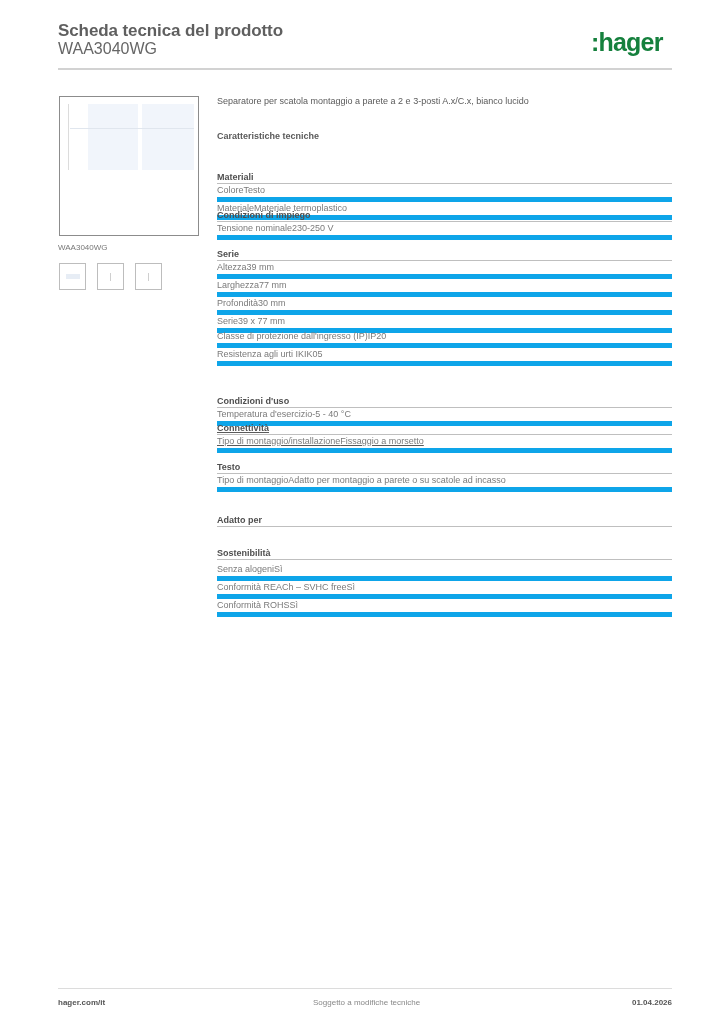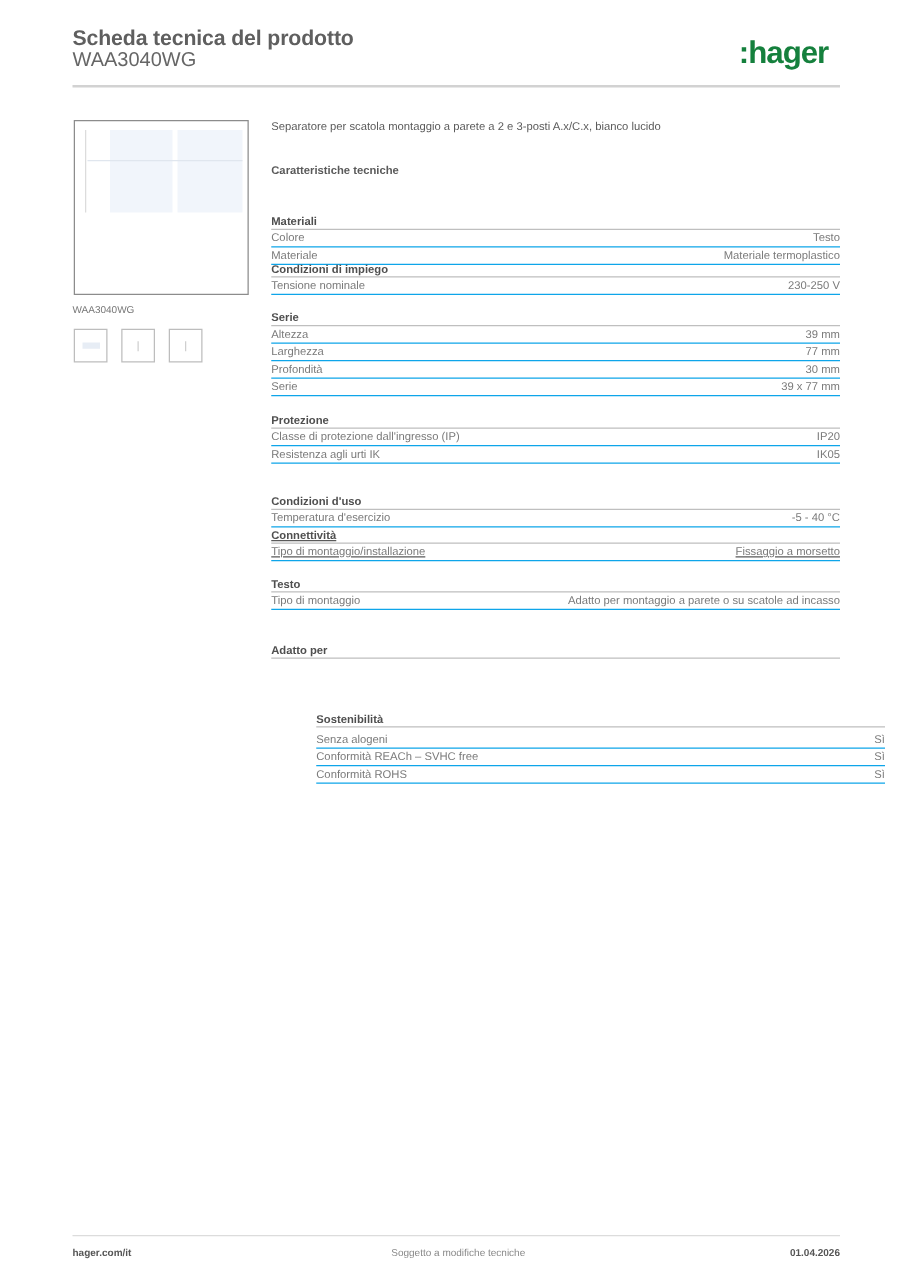--- a/index.html
+++ b/index.html
@@ -18,21 +18,21 @@
   .thumb-label { position:absolute; left:58px; top:243px; font-size:8px; color:#777; }
   .mini { position:absolute; top:263px; width:27px; height:27px; border:1px solid #bdbdbd; box-sizing:border-box; background:#fff; }
   .mini .glyph { position:absolute; left:12px; top:9px; width:1px; height:8px; background:#cfcfcf; }
   .mini .glyph-wide { position:absolute; left:6px; top:10px; width:14px; height:5px; background:#e7edf5; }
 
   .desc { position:absolute; left:217px; top:96px; font-size:9px; font-weight:normal; color:#5a5a5a; }
   .feat-title { position:absolute; left:217px; top:131px; font-size:9px; font-weight:bold; color:#5a5a5a; }
 
   .spec { position:absolute; left:217px; width:455px; }
   .spec .sec { font-size:9px; font-weight:bold; color:#4f4f4f; height:12px; line-height:12px; border-bottom:1.5px solid #bfbfbf; }
-  .spec .row { display:flex; justify-content:space-between; font-size:9px; color:#7a7a7a; height:13px; line-height:13px; border-bottom:1px solid #0ea5e9; }
+  .spec .row { display:flex; font-size:9px; color:#7a7a7a; height:13px; line-height:13px; border-bottom:5px solid #0ea5e9; }
   .spec .row span { white-space:nowrap; }
 
   .ftr-line { position:absolute; left:58px; top:988px; width:614px; height:1px; background:#dcdcdc; }
   .ftr-left { position:absolute; left:58px; top:998px; font-size:8px; font-weight:bold; color:#555; }
   .ftr-mid { position:absolute; left:313px; top:998px; font-size:8px; color:#888;text-align:center; }
   .ftr-right { position:absolute; right:52px; top:998px; font-size:8px; font-weight:bold; color:#555; }
 </style>
 </head>
 <body>
 
@@ -101,21 +101,20 @@
       <span>Profondità</span>
       <span>30 mm</span>
     </div>
   <div class="row">
       <span>Serie</span>
       <span>39 x 77 mm</span>
     </div>
 </div>
 
 <div class="spec" style="top:330px;">
-  <div class="sec">Protezione</div>
   <div class="row">
       <span>Classe di protezione dall'ingresso (IP)</span>
       <span>IP20</span>
     </div>
   <div class="row">
       <span>Resistenza agli urti IK</span>
       <span>IK05</span>
     </div>
 </div>
 
@@ -140,21 +139,21 @@
   <div class="row">
       <span>Tipo di montaggio</span>
       <span>Adatto per montaggio a parete o su scatole ad incasso</span>
     </div>
 </div>
 
 <div class="spec" style="top:514px;">
   <div class="sec">Adatto per</div>
 </div>
 
-<div class="spec" style="top:569px;margin-left:36px;">
+<div class="spec" style="top:547px;">
   <div class="sec" style="margin-bottom:3px;">Sostenibilità</div>
   <div class="row">
       <span>Senza alogeni</span>
       <span>Sì</span>
     </div>
   <div class="row">
       <span>Conformità REACh – SVHC free</span>
       <span>Sì</span>
     </div>
   <div class="row">

